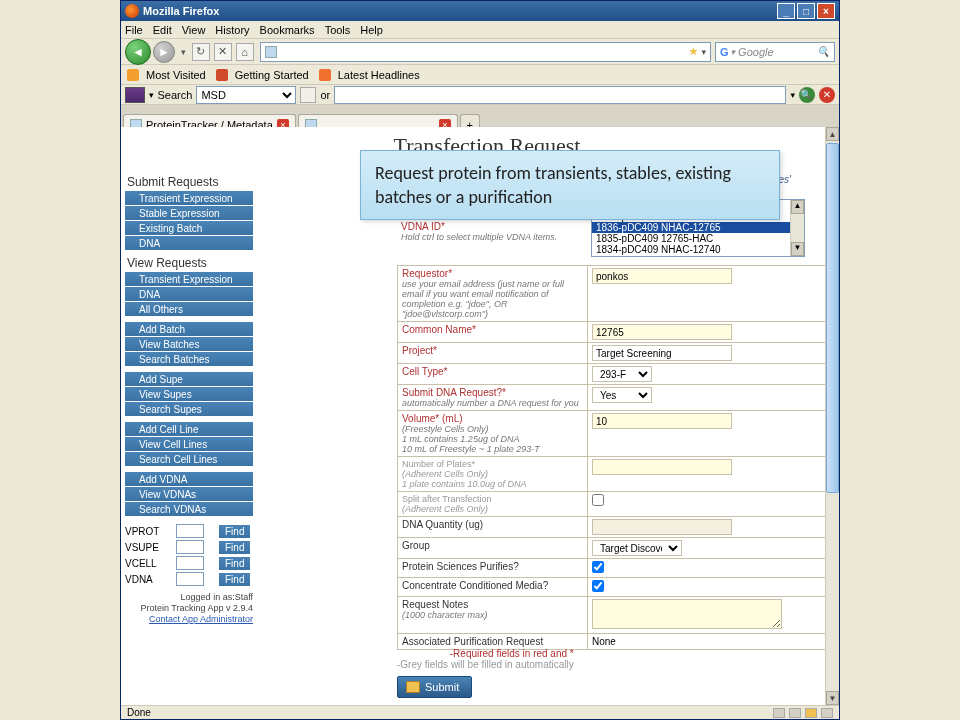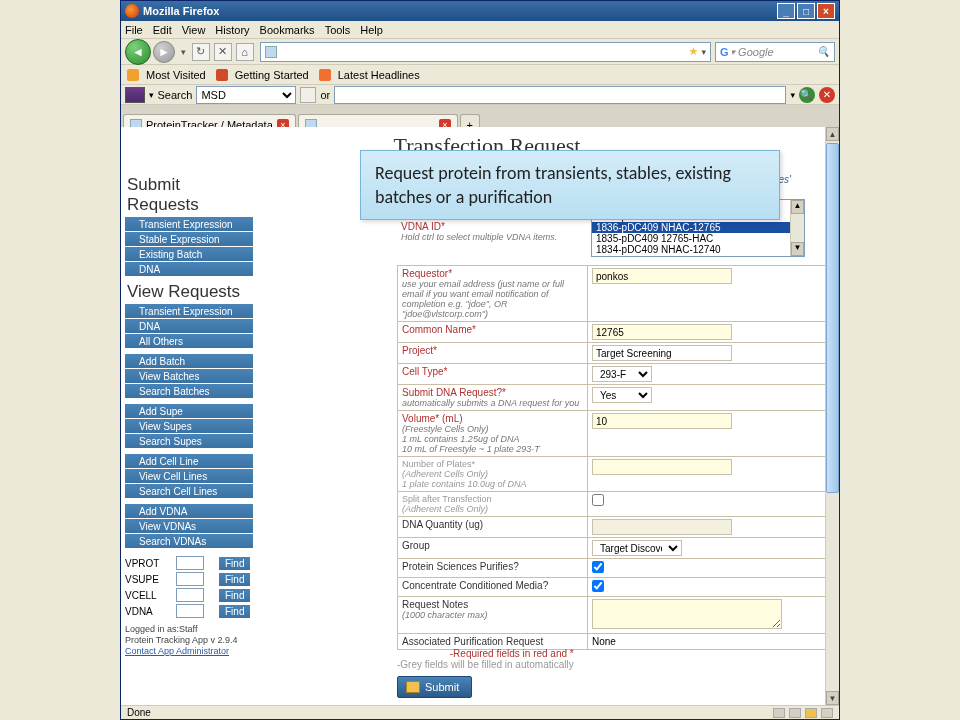--- a/index.html
+++ b/index.html
@@ -180,41 +180,41 @@
     font-family: Georgia, serif;
     color: #333;
     padding: 6px 0 4px;
   }
   
   .sidebar {
     position:absolute;
     left:4px; top:44px;
     width:128px;
   }
-  .sb-heading { font-size:17px; color:#333; margin:4px 0 2px 2px; }
+  .sb-heading { font-size:12px; color:#333; margin:4px 0 2px 2px; }
   .sb-item {
     background: linear-gradient(#4a84b6,#3a72a4);
     color:#fff;
     font-size:10px;
     padding:2px 6px;
     margin-bottom:1px;
     cursor:pointer;
     height:14px;
     line-height:12px;
   }
   .sb-item.indent { padding-left:14px; }
   .sb-group { margin-top:6px; }
   .finder-row { display:flex; align-items:center; gap:15px; margin-bottom:2px; font-size:10px;}
   .finder-row input { width:28px; height:14px; border:1px solid #7f9db9; font-size:10px;}
   .find-btn {
     background: linear-gradient(#4a84b6,#3a72a4);
     color:#fff; font-size:10px; padding:1px 6px;
     border:none; cursor:pointer;
   }
-  .sb-footer { font-size:9px; color:#444; margin-top:6px; line-height:11px;}
+  .sb-footer { font-size:9px; color:#444; margin-top:6px; line-height:11px;text-align:right;}
   .sb-footer a { color:#2a5ab0; text-decoration:underline; cursor:pointer; }
   .note-right {
     position:absolute; right:34px; top:36px;
     font-size:10px; color:#3a5a8a;
     font-style:italic;
     text-align:left;
     line-height:11px;
   }
   .listbox {
     position:absolute;
@@ -486,21 +486,21 @@
       <tr>
         <td class="lbl"><span class="req">Project*</span></td>
         <td class="val"><input type="text" class="fi" style="background: rgb(255, 255, 255);" value="Target Screening"></td>
       </tr>
       <tr>
         <td class="lbl"><span class="req">Cell Type*</span></td>
         <td class="val"><select class="fi" style="width:60px;"><option>293-F</option></select></td>
       </tr>
       <tr>
         <td class="lbl"><span class="req">Submit DNA Request?*</span>
-          <span class="hint">automatically submits a DNA request for you</span></td>
+          <span class="hint">automatically number a DNA request for you</span></td>
         <td class="val"><select class="fi" style="width:60px;"><option>Yes</option></select></td>
       </tr>
       <tr>
         <td class="lbl"><span class="req">Volume* (mL)</span>
           <span class="hint">(Freestyle Cells Only)</span>
           <span class="hint">1 mL contains 1.25ug of DNA</span>
           <span class="hint">10 mL of Freestyle ~ 1 plate 293-T</span></td>
         <td class="val"><input type="text" class="fi" value="10" style=""></td>
       </tr>
       <tr>

